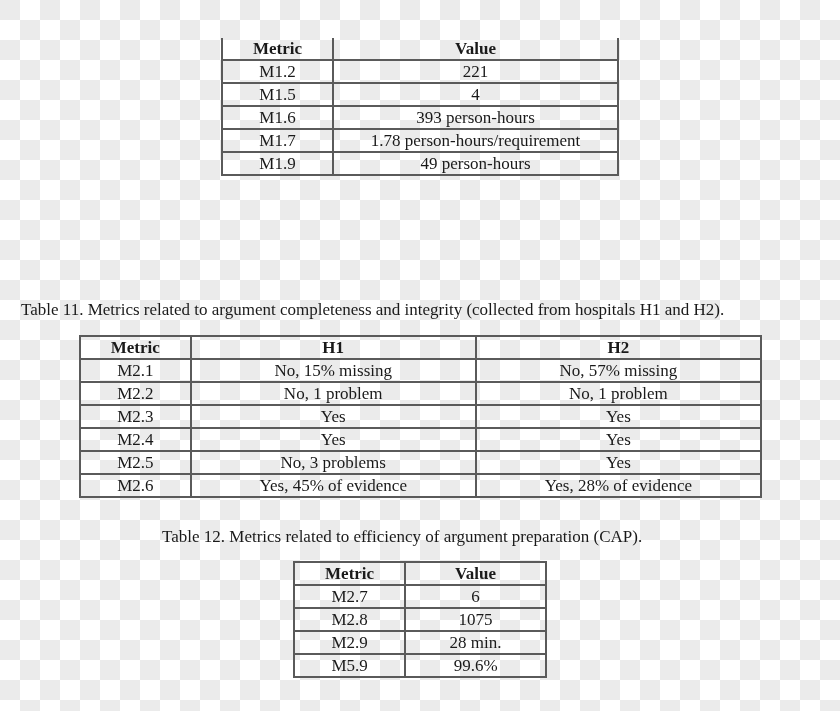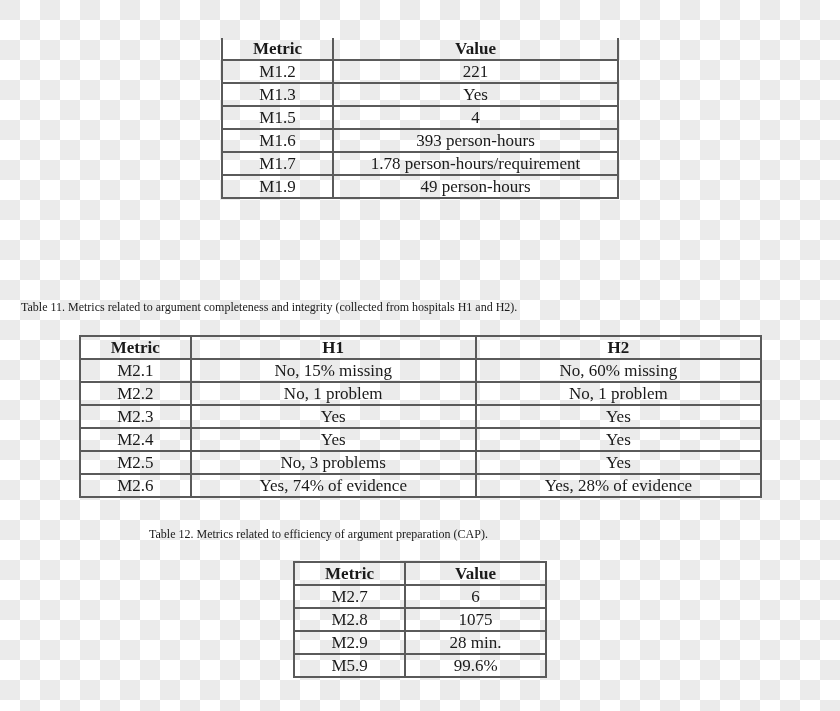--- a/index.html
+++ b/index.html
@@ -50,26 +50,26 @@
       font-weight: bold;
     }
     
     #t10 { left: 221px; top: 38px; width: 398px; }
     #t10 thead tr:first-child th { border-top: none; }
     #t10 col.c1 { width: 112px; }
     #t10 col.c2 { width: 286px; }
 
     .caption {
       position: absolute;
-      font-size: 12px;
+      font-size: 17px;
       white-space: nowrap;
       z-index: 1;
     }
     #cap11 { left: 21px; top: 300px; }
-    #cap12 { left: 149px; top: 527px; }
+    #cap12 { left: 162px; top: 527px; }
 
     
     #t11 { left: 79px; top: 335px; width: 683px; }
     #t11 col.c1 { width: 111px; }
     #t11 col.c2 { width: 286px; }
     #t11 col.c3 { width: 286px; }
 
     
     #t12wrap {
       position: absolute;
@@ -95,24 +95,20 @@
   <thead>
     <tr>
       <th>Metric</th>
       <th>Value</th>
     </tr>
   </thead>
   <tbody>
     <tr>
       <td>M1.2</td>
       <td>221</td>
-    </tr>
-    <tr>
-      <td>M1.3</td>
-      <td>Yes</td>
     </tr>
     <tr>
       <td>M1.5</td>
       <td>4</td>
     </tr>
     <tr>
       <td>M1.6</td>
       <td>393 person-hours</td>
     </tr>
     <tr>
@@ -138,21 +134,21 @@
     <tr>
       <th>Metric</th>
       <th>H1</th>
       <th>H2</th>
     </tr>
   </thead>
   <tbody>
     <tr>
       <td>M2.1</td>
       <td>No, 15% missing</td>
-      <td>No, 60% missing</td>
+      <td>No, 57% missing</td>
     </tr>
     <tr>
       <td>M2.2</td>
       <td>No, 1 problem</td>
       <td>No, 1 problem</td>
     </tr>
     <tr>
       <td>M2.3</td>
       <td>Yes</td>
       <td>Yes</td>
@@ -162,21 +158,21 @@
       <td>Yes</td>
       <td>Yes</td>
     </tr>
     <tr>
       <td>M2.5</td>
       <td>No, 3 problems</td>
       <td>Yes</td>
     </tr>
     <tr>
       <td>M2.6</td>
-      <td>Yes, 74% of evidence</td>
+      <td>Yes, 45% of evidence</td>
       <td>Yes, 28% of evidence</td>
     </tr>
   </tbody>
 </table>
 
 <div id="cap12" class="caption">Table 12. Metrics related to efficiency of argument preparation (CAP).</div>
 
 <div id="t12wrap">
   <table id="t12" class="metric-table">
     <colgroup>

